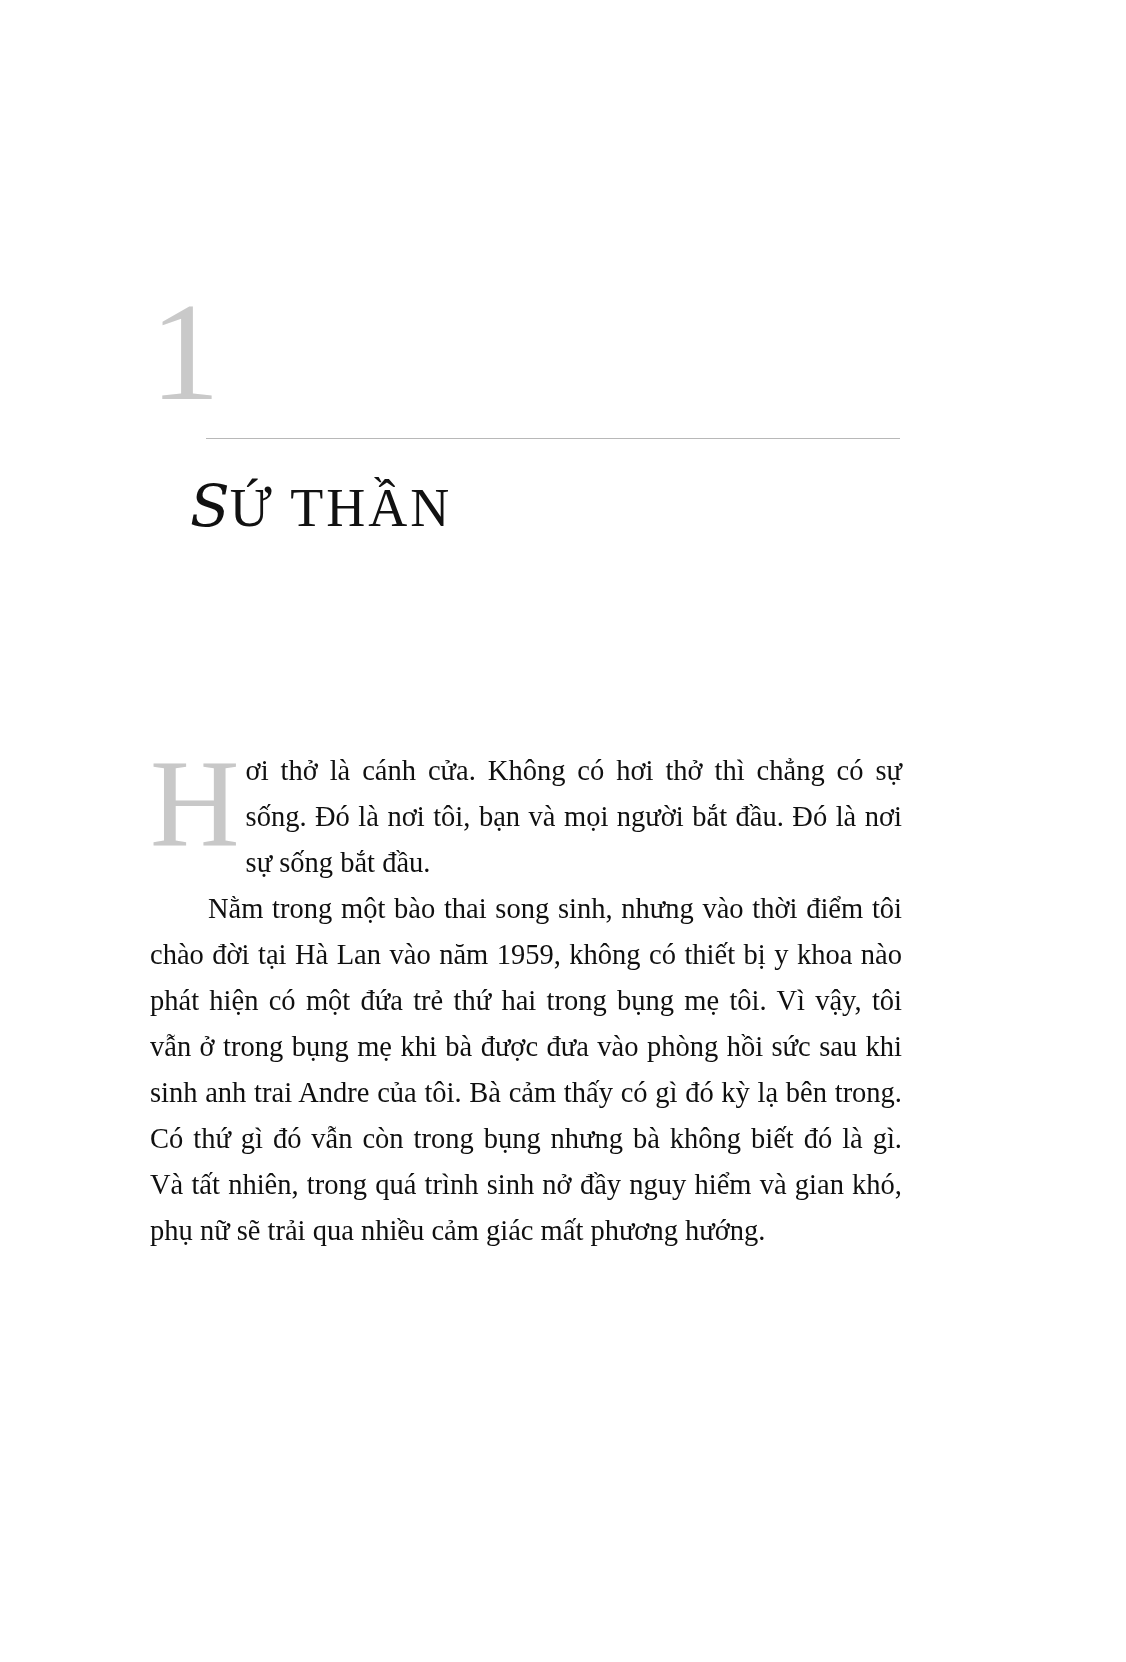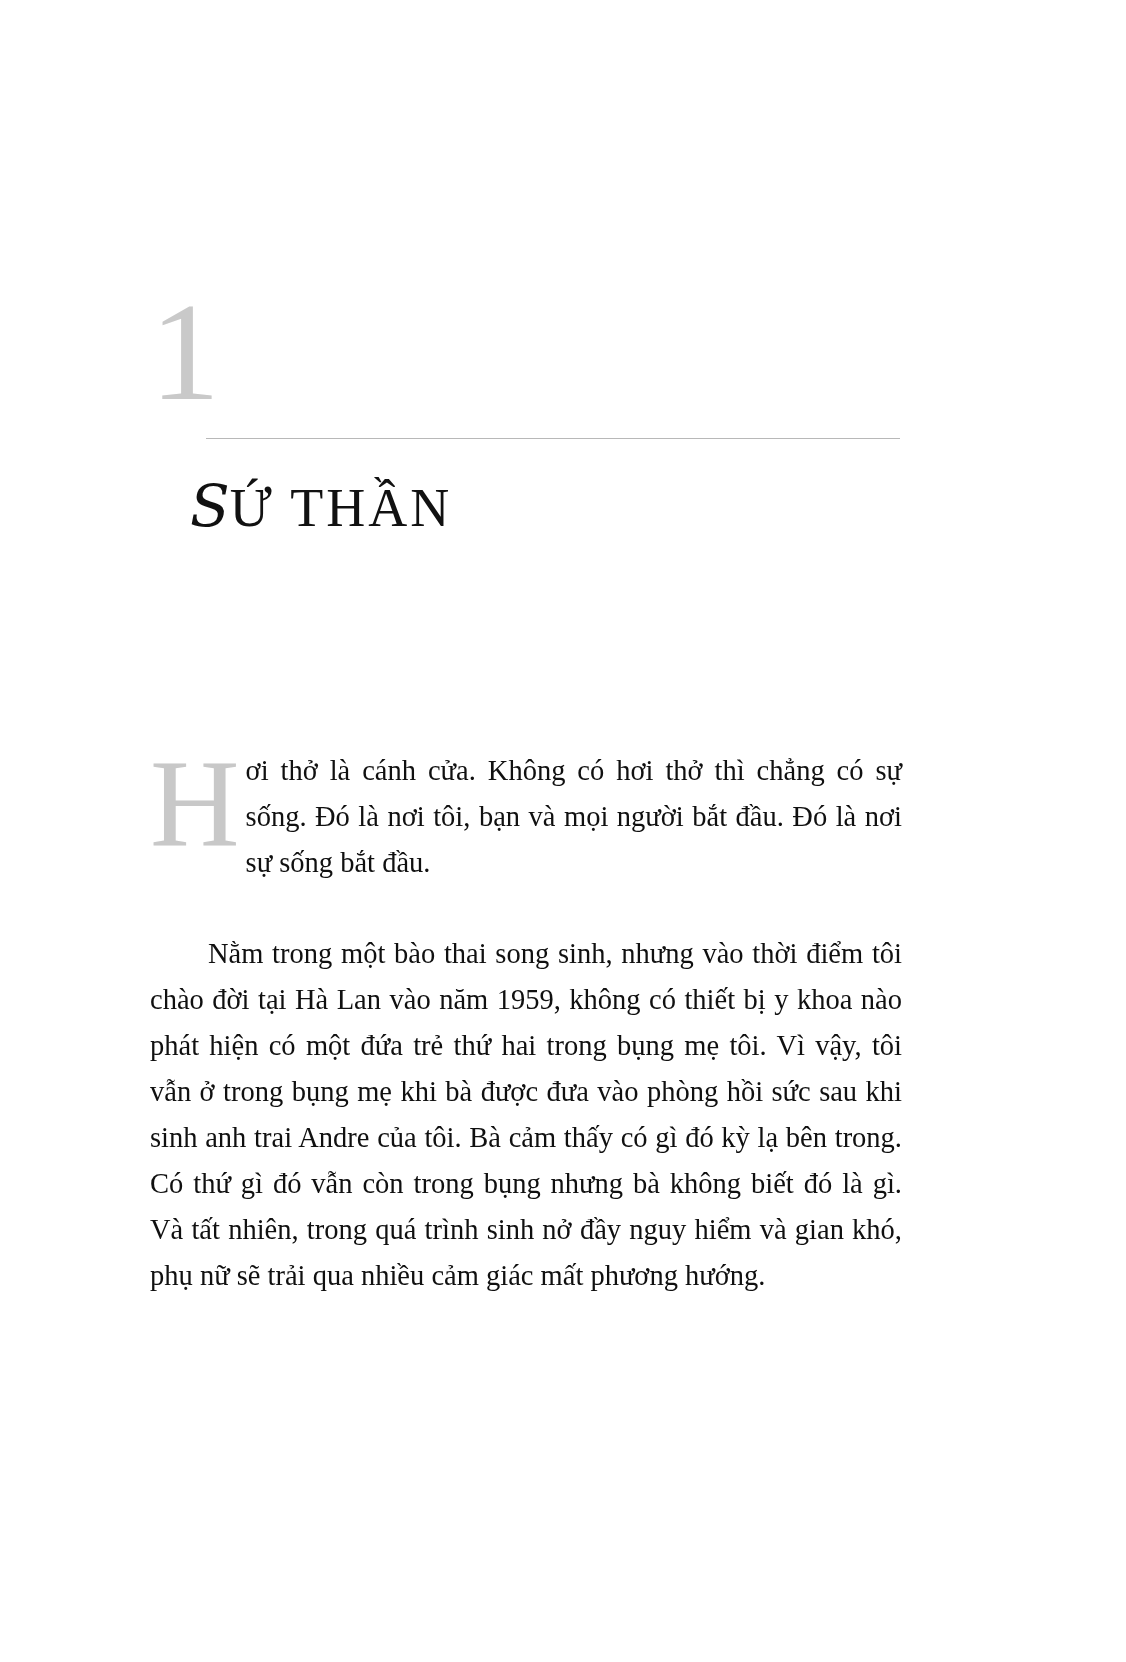--- a/index.html
+++ b/index.html
@@ -81,21 +81,20 @@
   .para {
     font-size: 28.5px;
     line-height: 46px;
     text-align: justify;
     text-justify: inter-word;
     margin: 0;
     hyphens: none;
   }
   .para + .para {
     text-indent: 58px;
-    margin-top: 45px;
   }
 
   
   .dropcap-para {
     position: relative;
     min-height: 138px;
   }
   .dropcap {
     float: left;
     font-family: "Liberation Serif", serif;

